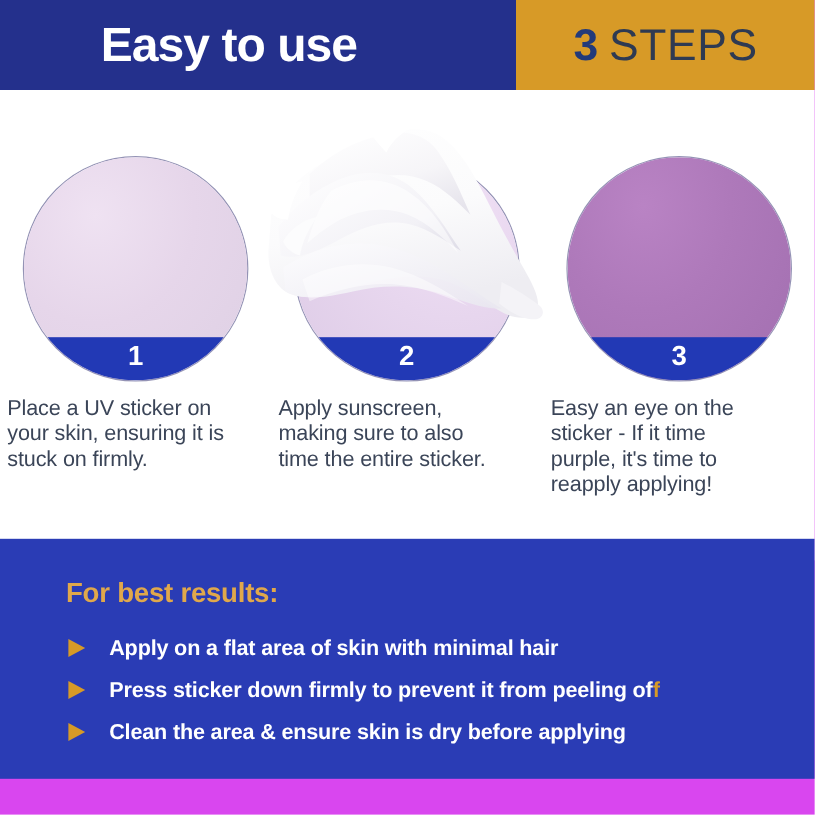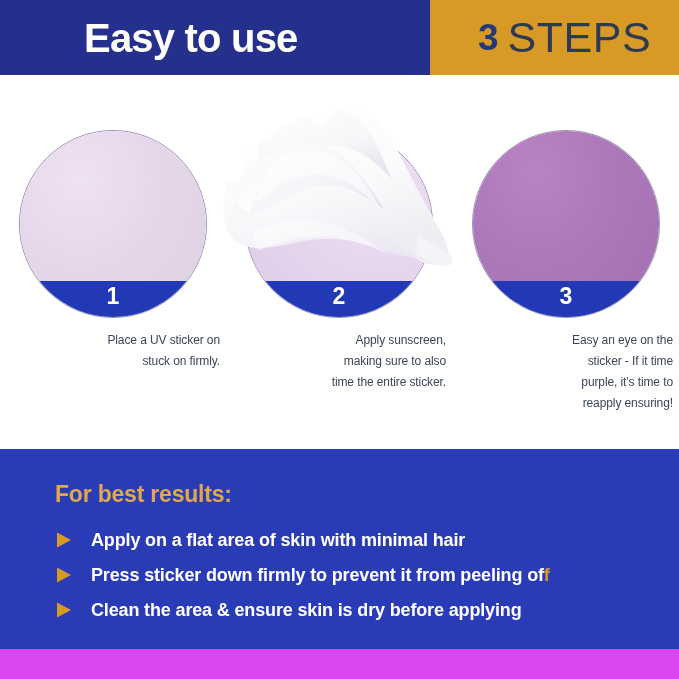--- a/index.html
+++ b/index.html
@@ -57,21 +57,21 @@
   }
   .steps-num {
     color: #223a7a;
     font-size: 37px;
     font-weight: bold;
     line-height: 1;
     margin-right: 9px;
   }
   .steps-word {
     color: #2e3a52;
-    font-size: 43px;
+    font-size: 37px;
     font-weight: 400;
     line-height: 1;
     letter-spacing: 0.5px;
   }
 
   
   .steps-area {
     position: absolute;
     left: 0;
     top: 75px;
@@ -144,23 +144,23 @@
     height: 200px;
     pointer-events: none;
   }
 
   
   .caption {
     position: absolute;
     left: 6px;
     top: 255px;
     width: 214px;
-    text-align: right;
+    text-align: left;
     color: #3b4558;
-    font-size: 12px;
+    font-size: 18px;
     line-height: 21px;
     letter-spacing: -0.1px;
   }
   .caption .cl { display: block; white-space: nowrap; }
 
   
   .bottom {
     position: absolute;
     left: 0;
     top: 449px;
@@ -230,20 +230,21 @@
         <div class="circle">
           <div class="circle-fill" style="background:
                  radial-gradient(ellipse at 32% 26%, #efe2f2 0%, #e6d6ea 46%, #ded0e4 100%);"></div>
           <div class="circle-band">
             <span class="circle-num">1</span>
           </div>
         </div>
       </div>
       <div class="caption">
         <span class="cl">Place a UV sticker on</span>
+        <span class="cl">your skin, ensuring it is</span>
         <span class="cl">stuck on firmly.</span>
       </div>
     </div>
 
     <div class="step step-2">
       <div class="circle-wrap">
         <div class="circle">
           <div class="circle-fill" style="background:
                  radial-gradient(ellipse at 70% 24%, #f0e0f5 0%, #e7d6ee 45%, #ddcbe6 100%);"></div>
           <div class="circle-band">
@@ -265,21 +266,21 @@
                  radial-gradient(ellipse at 34% 22%, #b983c4 0%, #ae79ba 42%, #a26fb0 100%);"></div>
           <div class="circle-band">
             <span class="circle-num">3</span>
           </div>
         </div>
       </div>
       <div class="caption">
         <span class="cl">Easy an eye on the</span>
         <span class="cl">sticker - If it time</span>
         <span class="cl">purple, it's time to</span>
-        <span class="cl">reapply ensuring!</span>
+        <span class="cl">reapply applying!</span>
       </div>
     </div>
 
     <div class="cream">
       <svg width="236" height="200" viewBox="0 0 236 200" xmlns="http://www.w3.org/2000/svg">
         <defs>
           <linearGradient id="cg1" x1="0" y1="0" x2="0.35" y2="1">
             <stop offset="0%" stop-color="#ffffff"></stop>
             <stop offset="55%" stop-color="#fbfbfc"></stop>
             <stop offset="100%" stop-color="#eeedf2"></stop>

